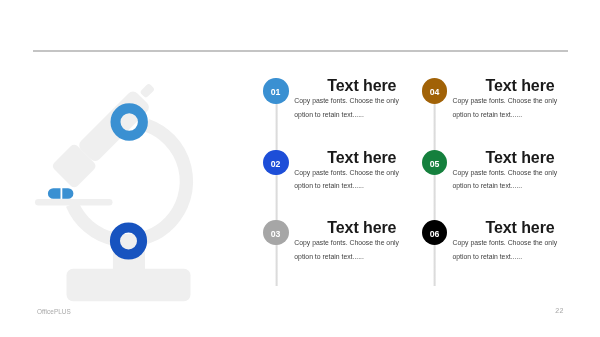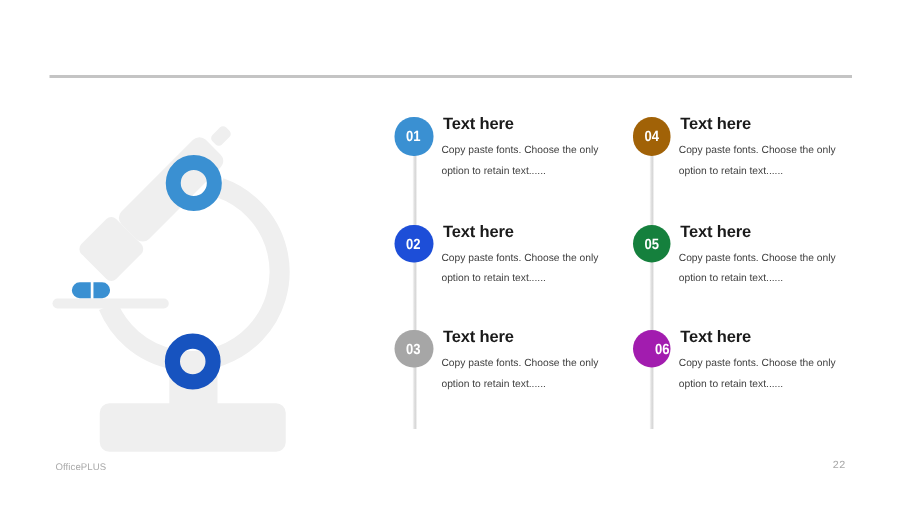--- a/index.html
+++ b/index.html
@@ -8,21 +8,21 @@
   .slide { position:relative; width:600px; height:337px; background:#fff; }
   .divider { position:absolute; left:32.9px; top:50.1px; width:535.2px; height:1.6px; background:#c4c4c4; }
   .illus { position:absolute; left:30px; top:70px; width:180px; height:230px; overflow:visible; }
   .items { position:absolute; left:0; top:0; width:600px; height:259px; }
   .item { position:absolute; }
   .badge { position:absolute; width:25.3px; height:25.3px; border-radius:50%;
            color:#fff; text-align:center; }
   .badge span { display:inline-block; font-size:9.9px; font-weight:bold; line-height:28px;
                 transform:scaleX(0.88); letter-spacing:0px; }
   .conn { position:absolute; width:3px; background:linear-gradient(to right,#fbfbfb 0%,#e6e6e6 33%,#d4d4d4 62%,#f8f8f8 100%); }
-  .title { position:absolute; font-size:11px; font-weight:bold; color:#1a1a1a; letter-spacing:-0.1px; white-space:nowrap;}
+  .title { position:absolute; font-size:16px; font-weight:bold; color:#1a1a1a; letter-spacing:-0.1px; white-space:nowrap;margin-left:32px;}
   .body { position:absolute; font-size:6.85px; color:#3f3f3f; line-height:13.5px; width:118px;}
   .footer-left { position:absolute; left:37px; top:307.5px; font-size:6.4px; color:#a9a9a9; letter-spacing:0.05px; }
   .footer-right { position:absolute; left:555px; top:307.2px; font-size:7.2px; color:#a9a9a9;font-family:Liberation Mono, monospace; }
 </style>
 </head>
 <body>
 
 <div class="slide">
   <div class="divider"></div>
 
@@ -81,21 +81,21 @@
       <div class="badge" style="background:#a16207;text-align:center;"><span>04</span></div>
       <div class="title" style="left:32px;top:-1px;">Text here</div>
       <div class="body" style="left:31px;top:16px;">Copy paste fonts. Choose the only option to retain text......</div>
     </div>
     <div class="item" style="left:421.5px;top:149.8px;">
       <div class="badge" style="background:#15803d;"><span>05</span></div>
       <div class="title" style="left:32px;top:-1px;">Text here</div>
       <div class="body" style="left:31px;top:16px;">Copy paste fonts. Choose the only option to retain text......</div>
     </div>
     <div class="item" style="left:421.5px;top:220.2px;">
-      <div class="badge" style="background:#a21caf;text-align:right;"><span>06</span></div>
+      <div class="badge" style="background:#000000;"><span>06</span></div>
       <div class="title" style="left:32px;top:-1px;">Text here</div>
       <div class="body" style="left:31px;top:16px;">Copy paste fonts. Choose the only option to retain text......</div>
     </div>
   </div>
 
   <div class="footer-left">OfficePLUS</div>
   <div class="footer-right">22</div>
 </div>
 
 </body></html>

